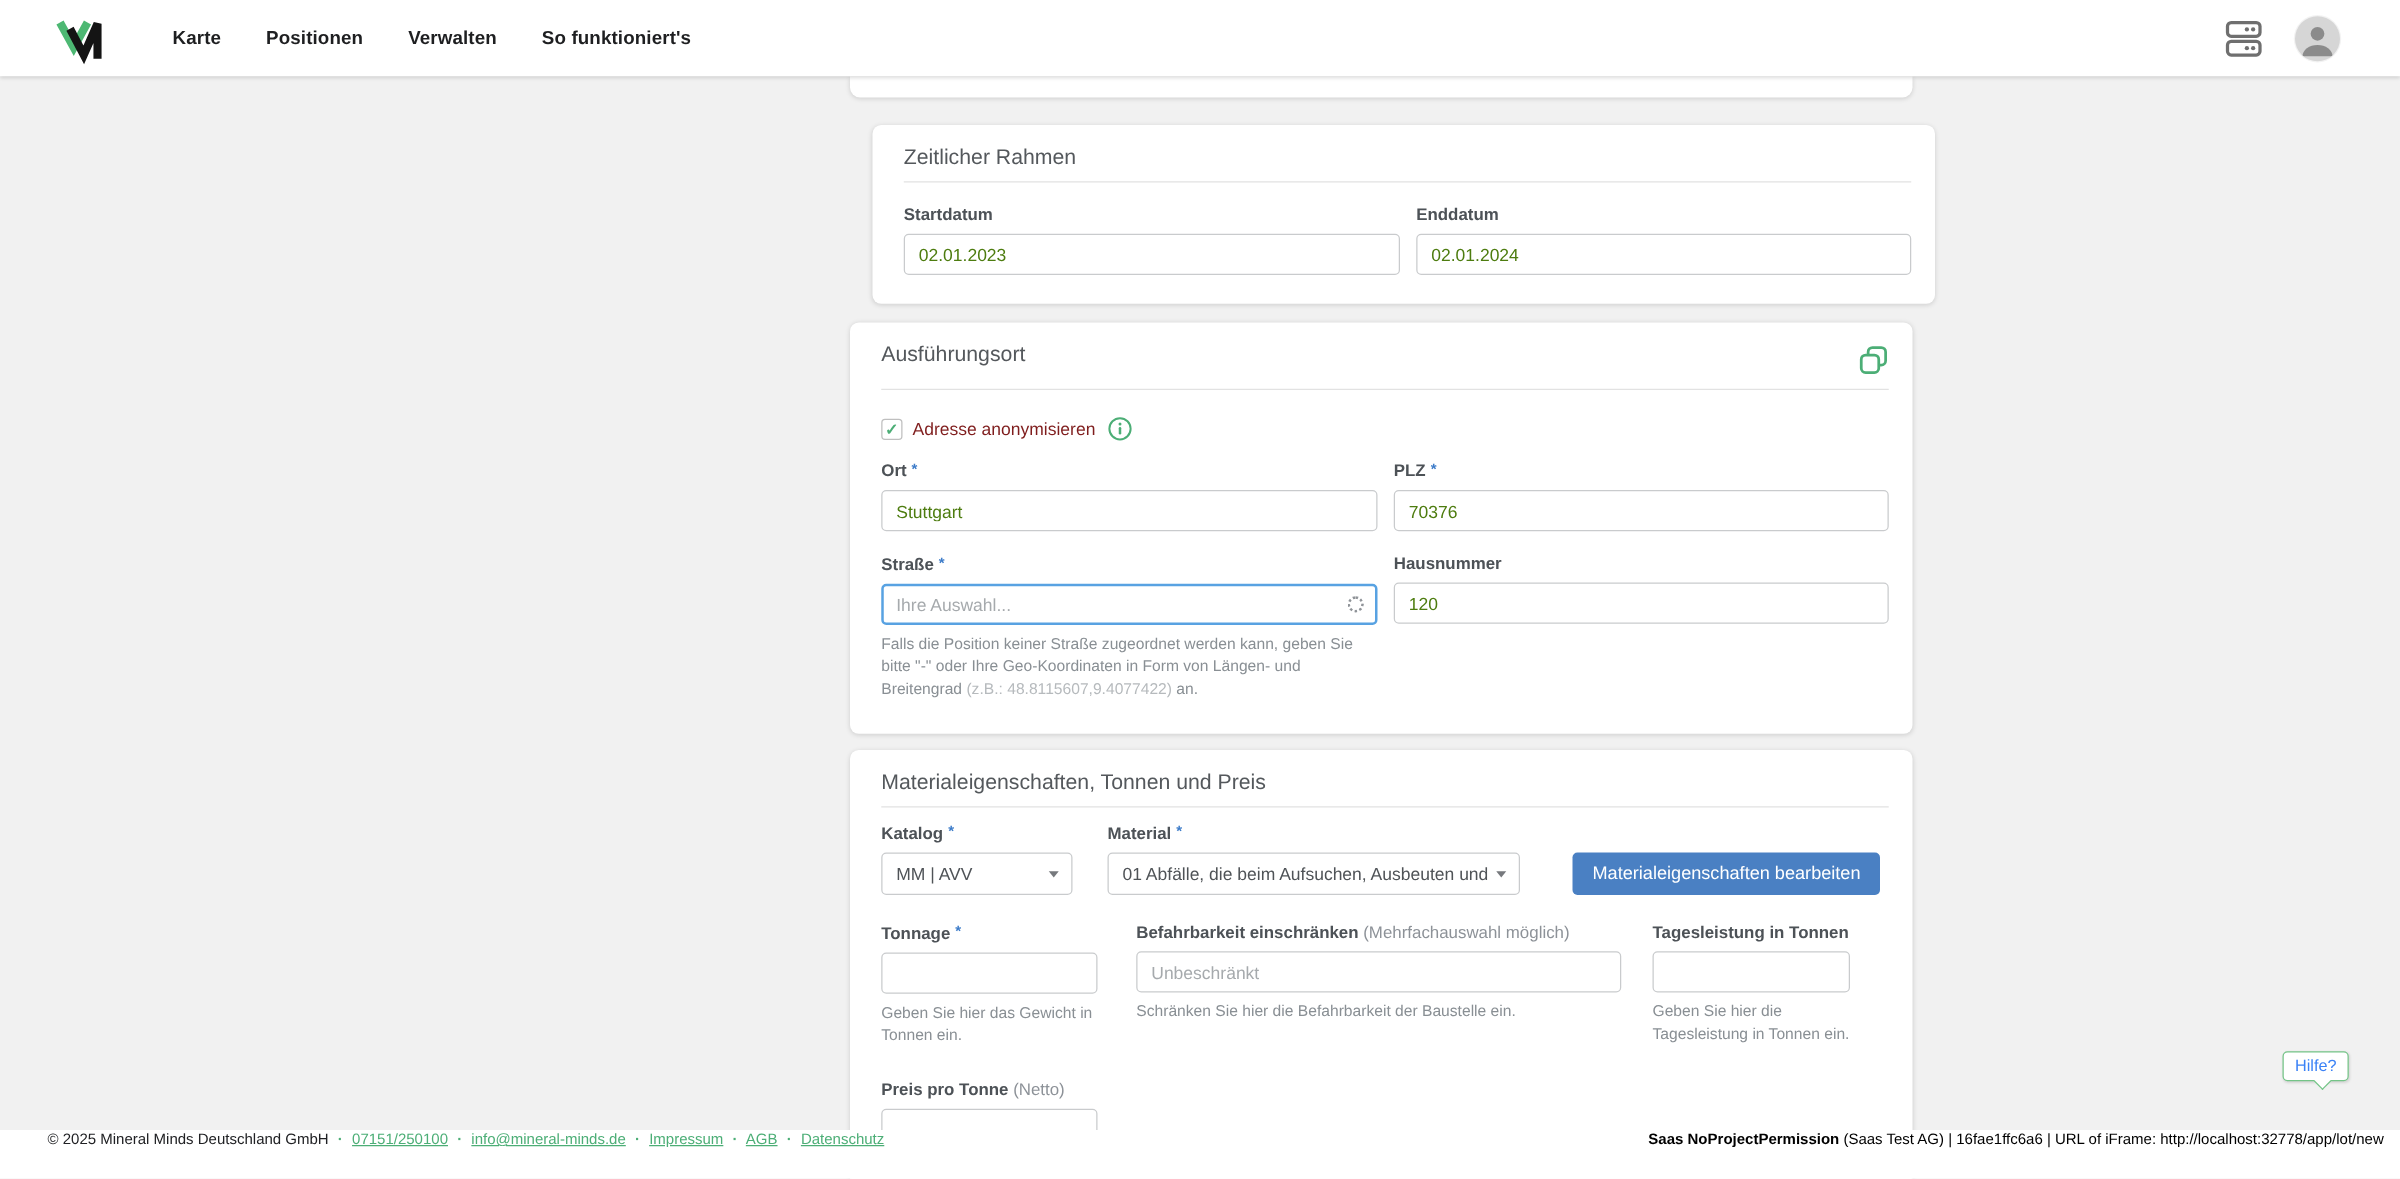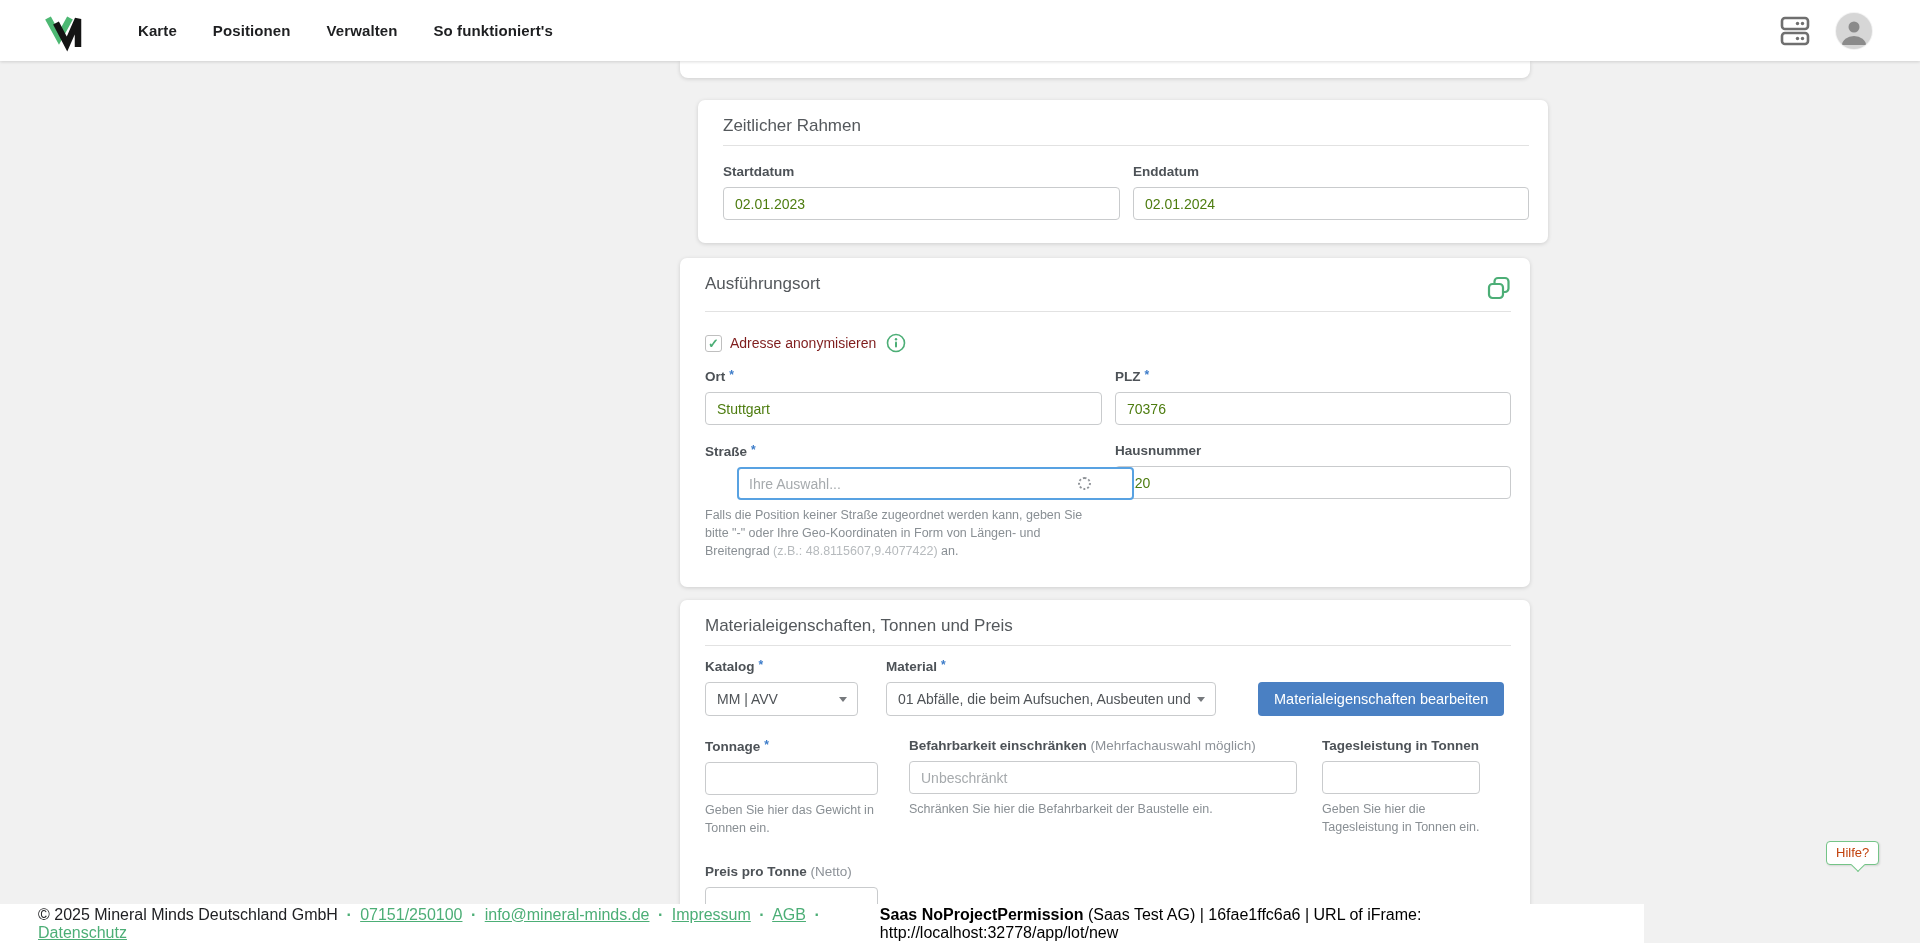--- a/index.html
+++ b/index.html
@@ -43,21 +43,21 @@
   .flabel { display:block; font-size:13.5px; font-weight:700; color:#4d5257; margin-bottom:8px; }
   .req { color:#3d7cc9; font-size:12px; margin-left:4px; vertical-align:2px; }
   .lhint { font-weight:400; color:#8d9298; }
   .tinput {
     width:100%; height:33px; border:1px solid #c9cbcd; border-radius:4px;
     font-family:"Liberation Sans",sans-serif; font-size:14px; color:#4d7c0f;
     padding:0 11px; background:#fff; outline:none;
   }
   .tinput::placeholder { color:#a6aaad; }
   .input-wrap { position:relative; }
-  .focused { border:2px solid #58a2e2; padding:0 10px;margin-left:32px; }
+  .focused { border:2px solid #58a2e2; padding:0 10px; }
   .spinner {
     position:absolute; right:11px; top:10px; width:13px; height:13px;
     border:2px dotted #8f9398; border-radius:50%;
     animation:spin 1.1s linear infinite;
   }
   @keyframes spin { to { transform:rotate(360deg); } }
   .help { font-size:12.5px; color:#898f94; line-height:1.42; margin-top:7px; }
   .help .light { color:#b6babd; }
   
   .cbrow { display:flex; align-items:center; margin-top:21px; gap:8px; }
@@ -90,33 +90,33 @@
   }
   .row2 { display:flex; align-items:flex-start; margin-top:22px; }
   .fld-tonnage { width:173px; }
   .fld-befahr { width:388px; margin-left:31px; }
   .fld-tages { width:158px; margin-left:25px; }
   .row3 { margin-top:26px; width:173px; }
   
   .hilfe {
     position:absolute; left:1826px; top:841px; z-index:40;
     background:#fff; border:1.5px solid #74c487; border-radius:4px;
-    padding:3px 9px 4px; font-size:13px; color:#c2410c; cursor:pointer;
+    padding:3px 9px 4px; font-size:13px; color:#3b82f6; cursor:pointer;
     box-shadow:1px 1px 2px rgba(0,0,0,.12);
   }
   .hilfe-tail {
     position:absolute; left:26px; bottom:-6px; width:10px; height:10px;
     background:#fff; border-right:1.5px solid #74c487; border-bottom:1.5px solid #74c487;
     transform:rotate(45deg);
   }
   
   .footer {
-    position:absolute; left:0; top:904px; width:1644px; height:39px; background:#fff;
-    display:flex; align-items:center; justify-content:space-between;
-    padding:0 13px 0 38px; font-size:16px; z-index:20;
+    position:absolute; left:0; top:904px; width:1920px; height:39px; background:#fff;
+    display:flex; align-items:flex-start; justify-content:space-between;
+    padding:0 13px 0 38px; font-size:12px; z-index:20;
   }
   .f-left { color:#202124; }
   .f-left a { color:#4cae76; text-decoration:underline; cursor:pointer; }
   .f-sep { color:#4cae76; margin:0 4px; font-weight:700; }
   .f-right { color:#000; }
   .f-right b { font-weight:700; }
   svg { display:block; }
 </style>
 </head>
 <body>

